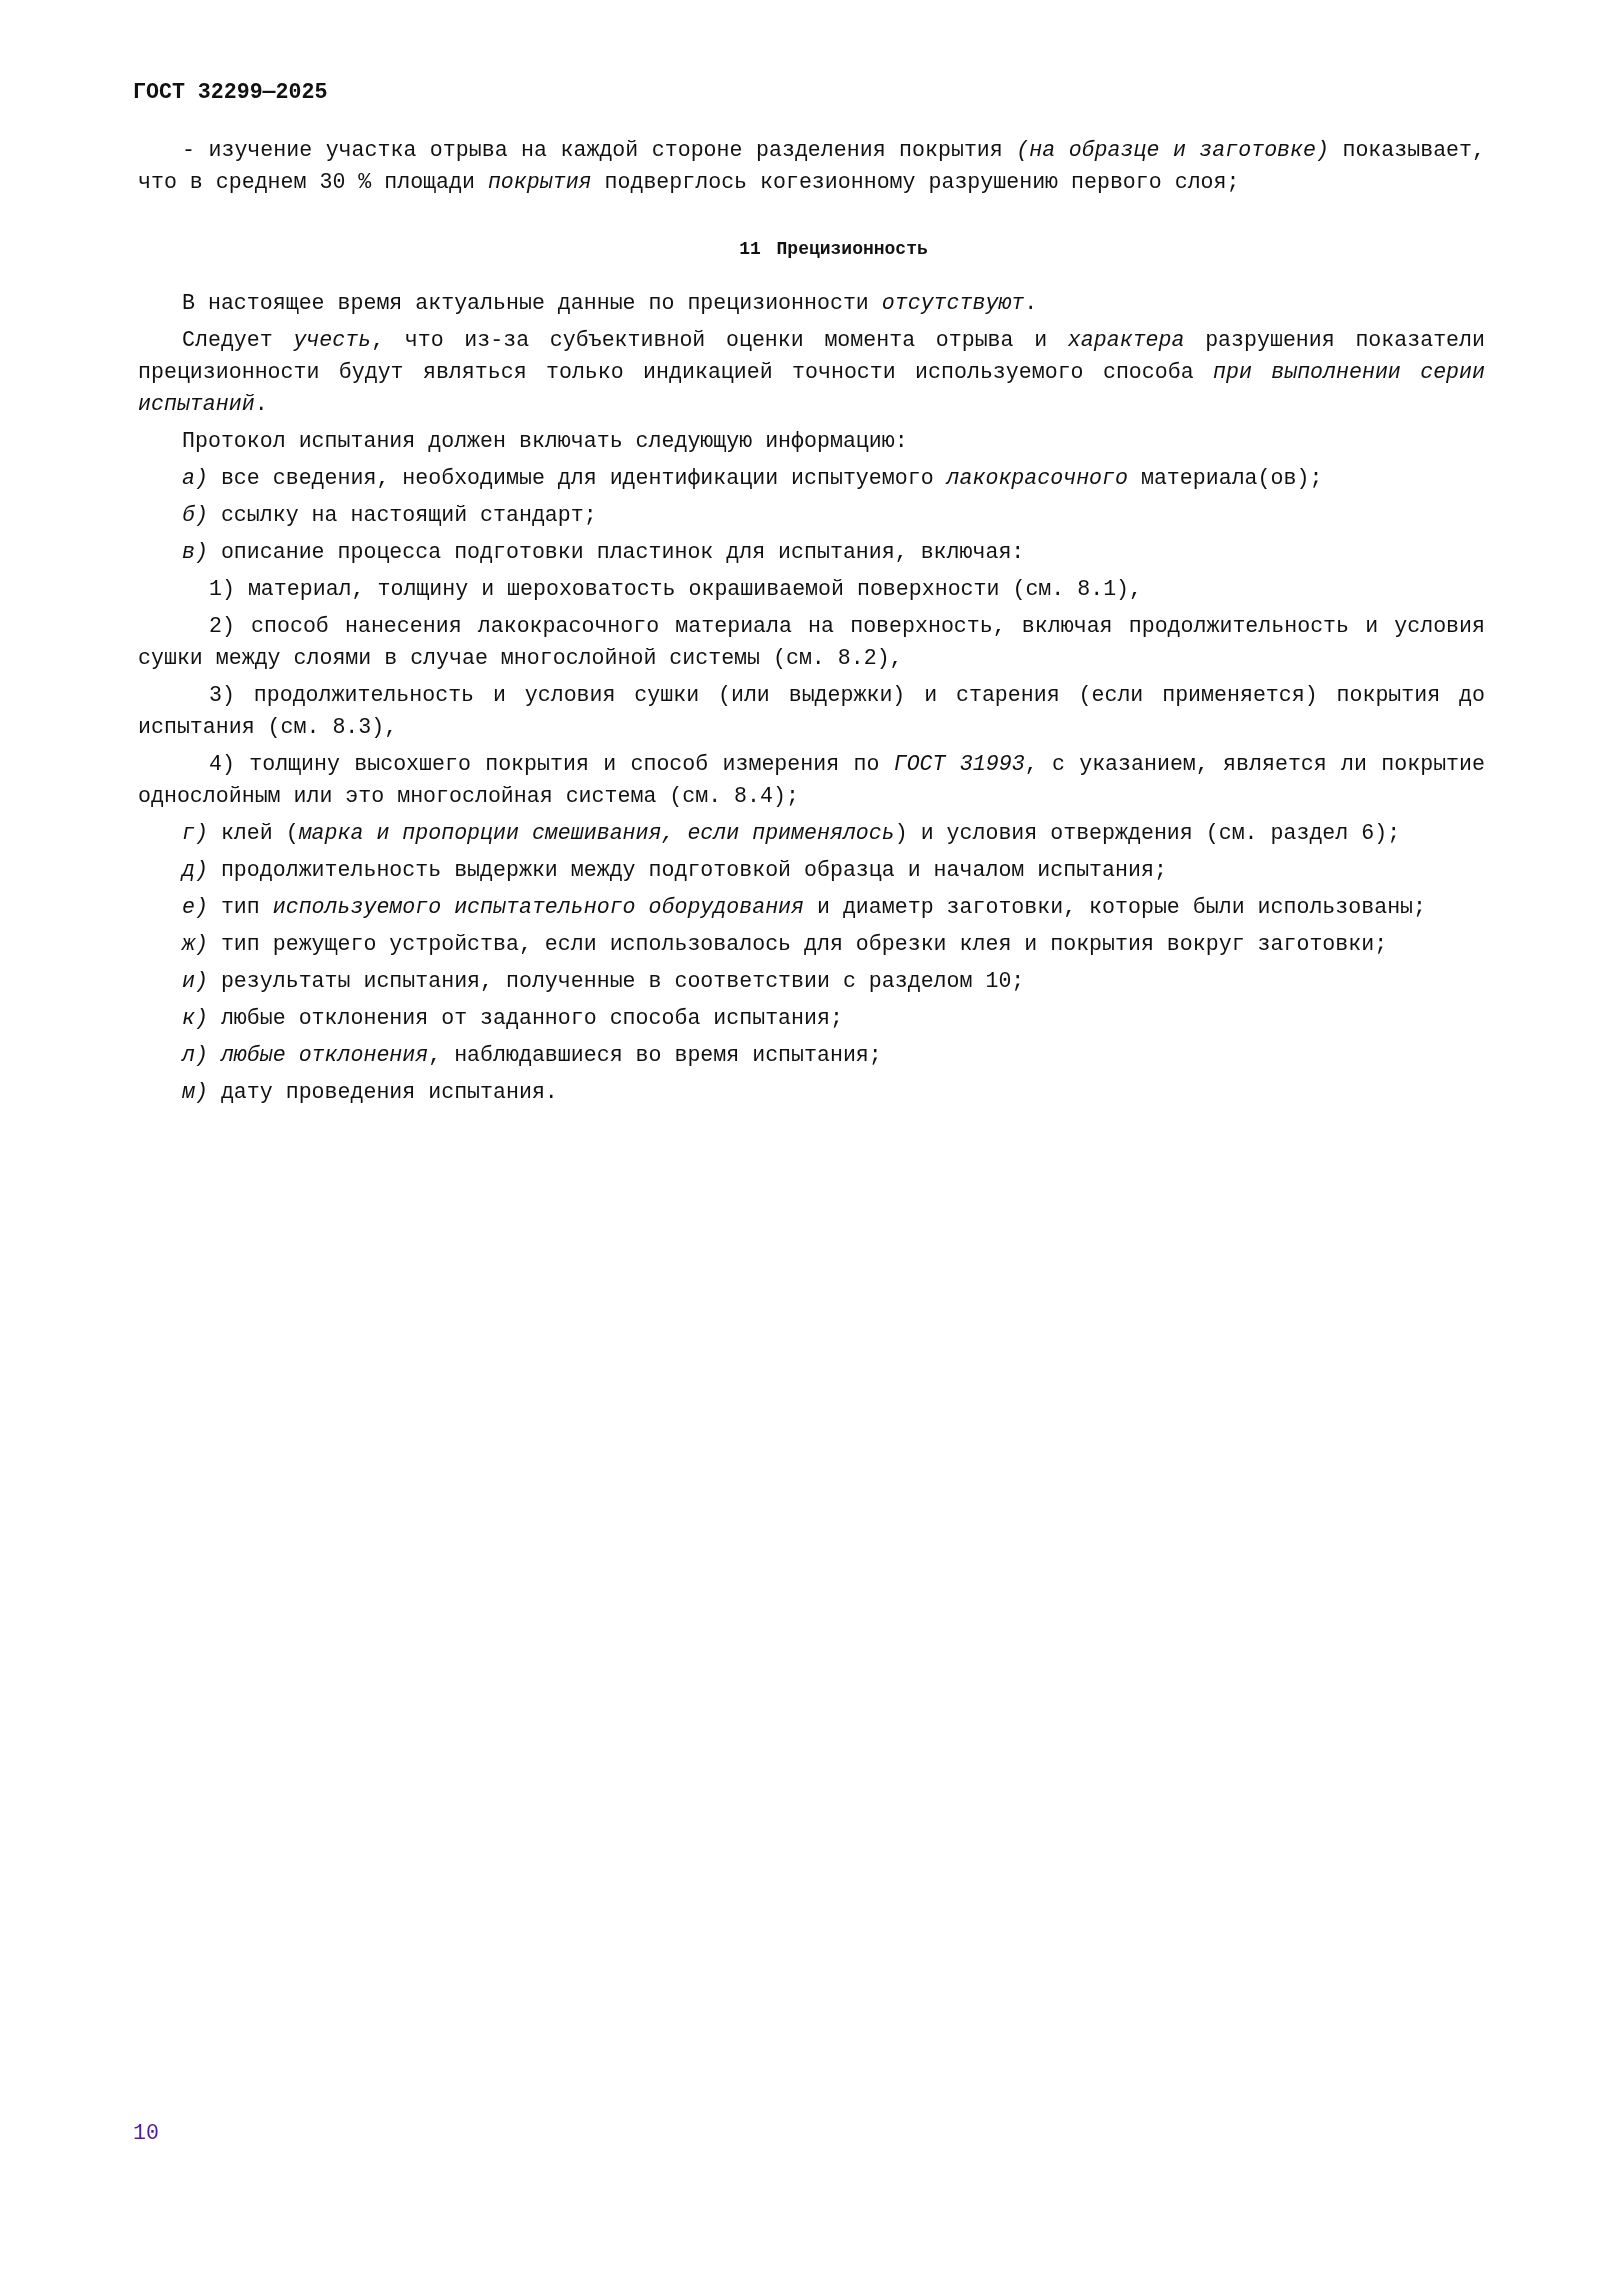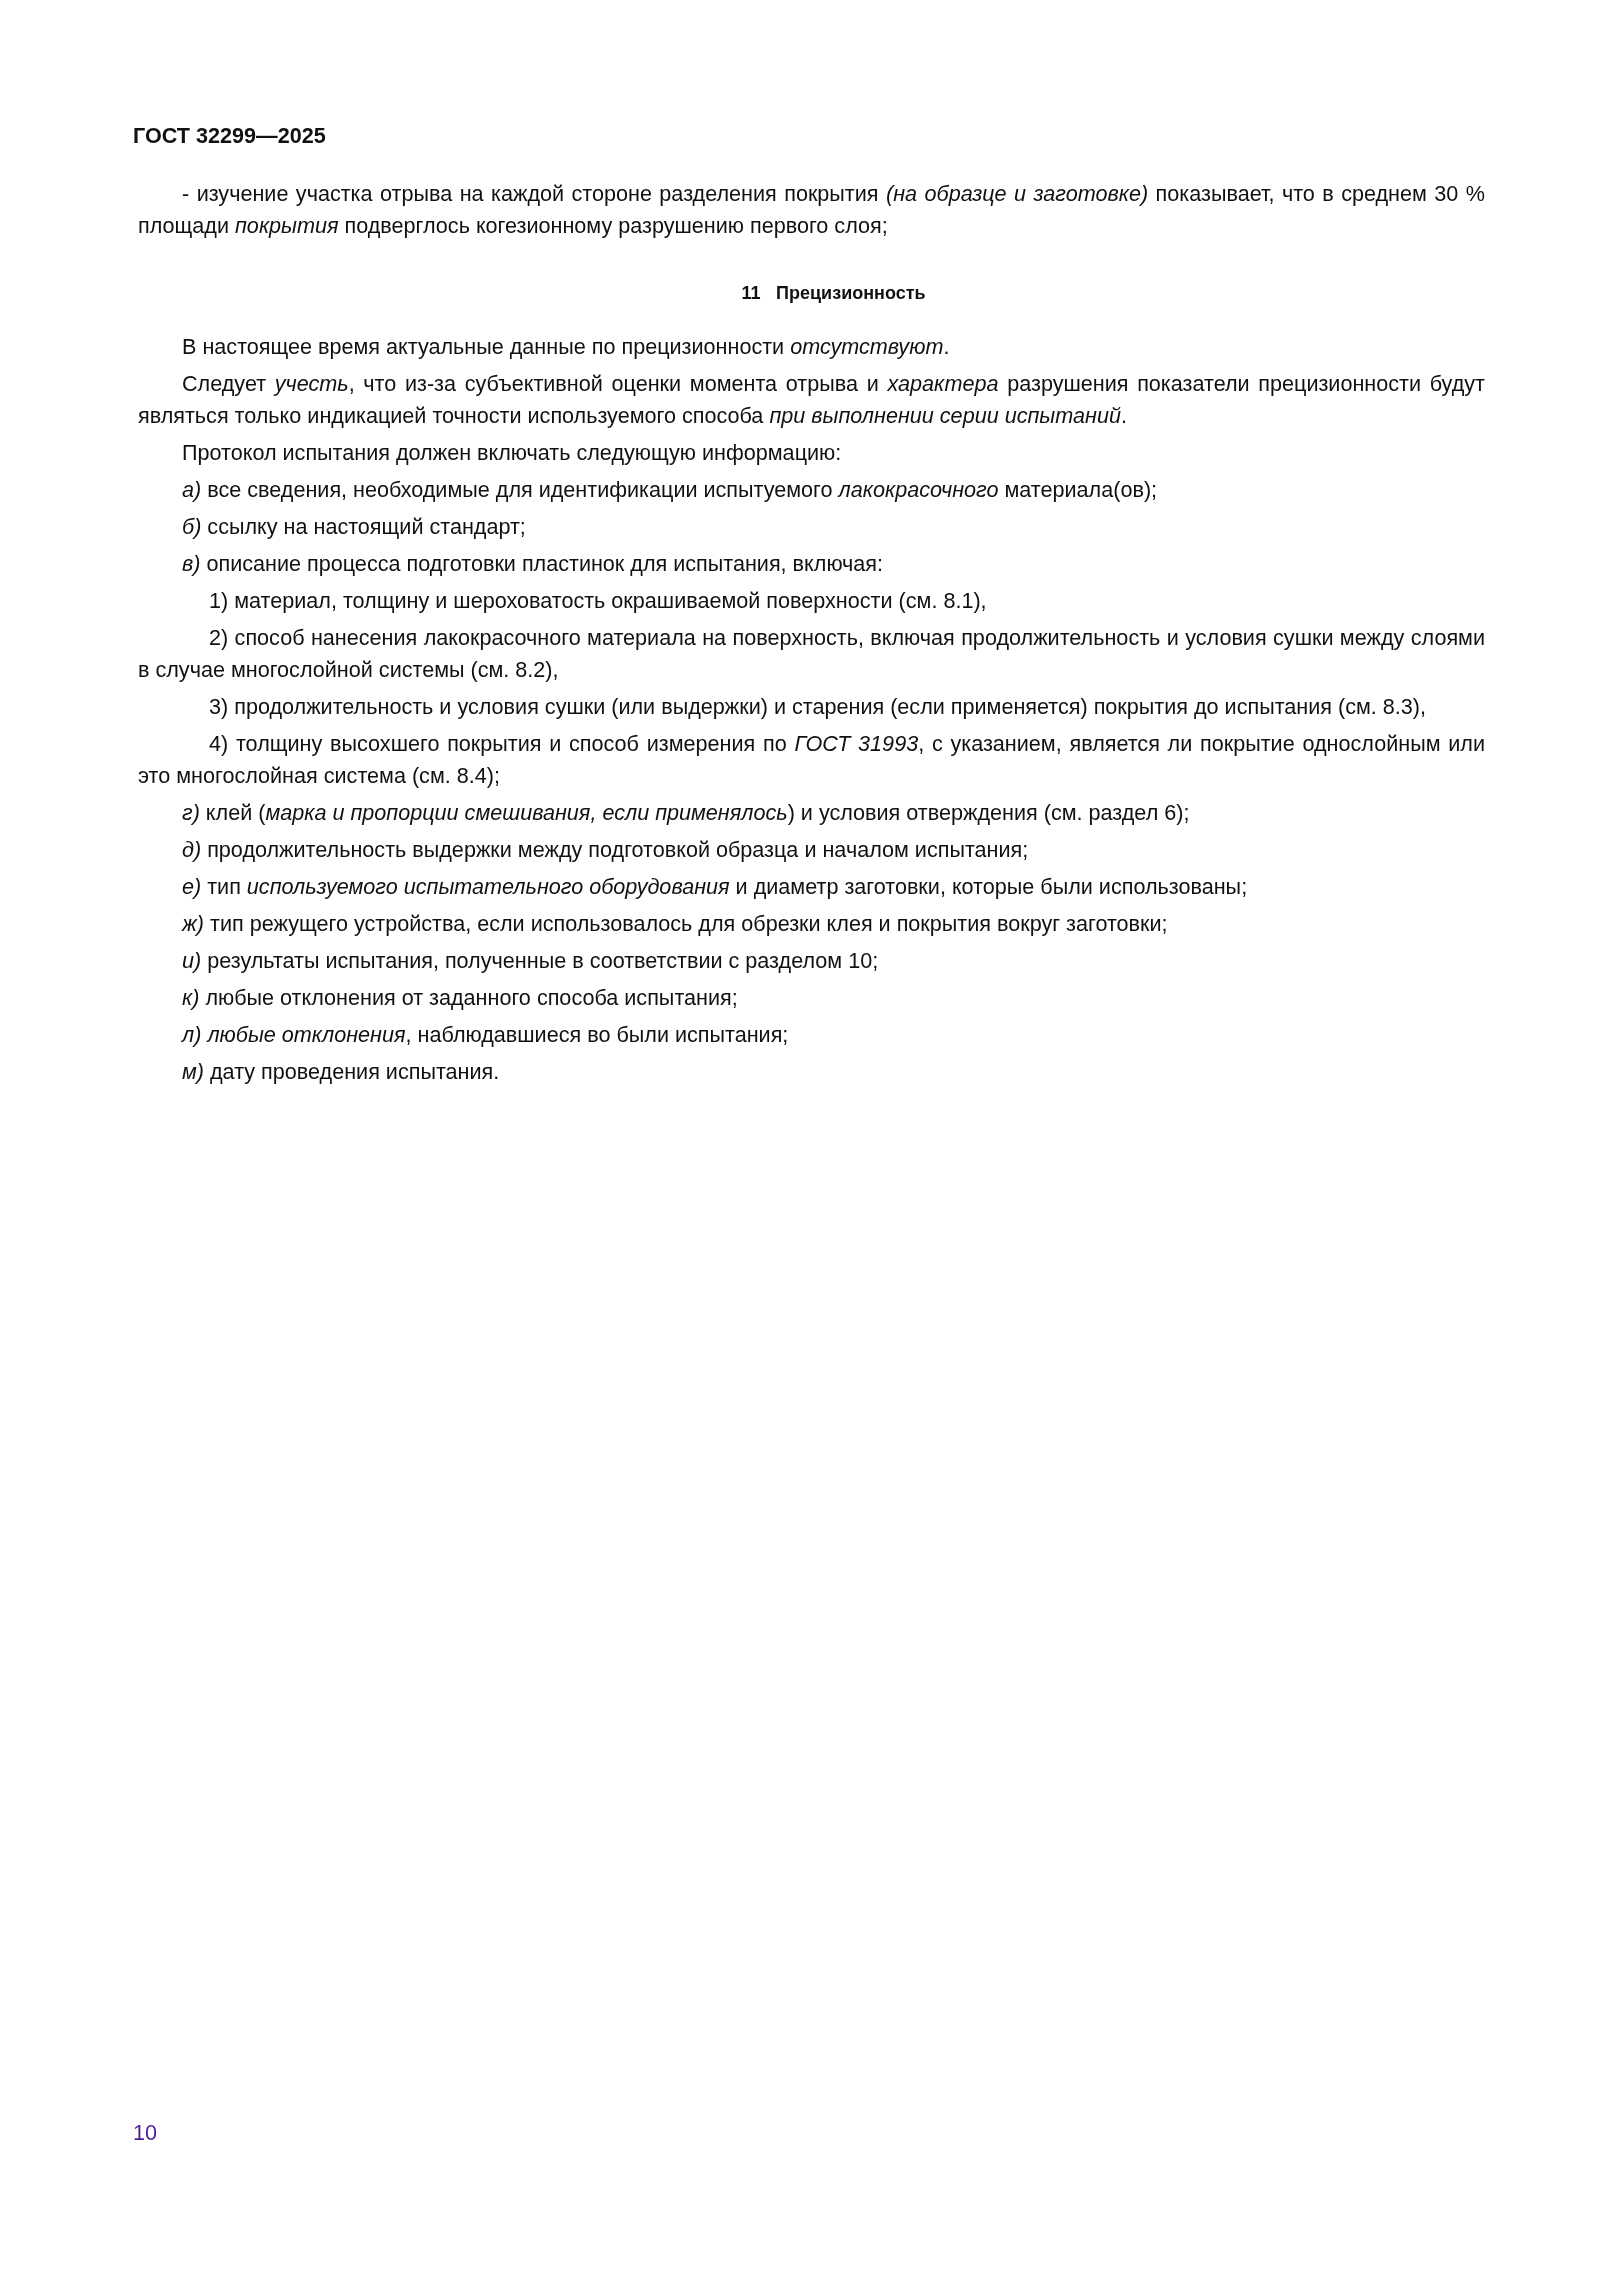--- a/index.html
+++ b/index.html
@@ -6,22 +6,22 @@
     margin: 0;
     padding: 0;
     background: #ffffff;
   }
   .page {
     position: relative;
     width: 1621px;
     height: 2293px;
     background: #ffffff;
     box-sizing: border-box;
-    padding: 120px 131px 0 133px;
-    font-family: Liberation Sans, sans-serif;
+    padding: 76px 131px 0 133px;
+    font-family: Liberation Mono, monospace;
     font-size: 21.6px;
     line-height: 32px;
     color: #111111;
     overflow: hidden;
   }
   .doc-header {
     font-weight: 700;
     font-size: 21.6px;
     margin: 0 0 25.5px 0;
   }
@@ -70,19 +70,19 @@
       <div class="block para indent2"><span>1) материал, толщину и шероховатость окрашиваемой поверхности (см. 8.1),</span></div>
       <div class="block para indent2"><span>2) способ нанесения лакокрасочного материала на поверхность, включая продолжительность и условия сушки между слоями в случае многослойной системы (см. 8.2),</span></div>
       <div class="block para indent2"><span>3) продолжительность и условия сушки (или выдержки) и старения (если применяется) покрытия до испытания (см. 8.3),</span></div>
       <div class="block para indent2"><span>4) толщину высохшего покрытия и способ измерения по </span><span class="it">ГОСТ 31993</span><span>, с указанием, является ли покрытие однослойным или это многослойная система (см. 8.4);</span></div>
       <div class="block para indent1"><span class="it">г)</span><span> клей (</span><span class="it">марка и пропорции смешивания, если применялось</span><span>) и условия отверждения (см. раздел 6);</span></div>
       <div class="block para indent1"><span class="it">д)</span><span> продолжительность выдержки между подготовкой образца и началом испытания;</span></div>
       <div class="block para indent1"><span class="it">е)</span><span> тип </span><span class="it">используемого испытательного оборудования</span><span> и диаметр заготовки, которые были использованы;</span></div>
       <div class="block para indent1"><span class="it">ж)</span><span> тип режущего устройства, если использовалось для обрезки клея и покрытия вокруг заготовки;</span></div>
       <div class="block para indent1"><span class="it">и)</span><span> результаты испытания, полученные в соответствии с разделом 10;</span></div>
       <div class="block para indent1"><span class="it">к)</span><span> любые отклонения от заданного способа испытания;</span></div>
-      <div class="block para indent1"><span class="it">л)</span><span> </span><span class="it">любые отклонения</span><span>, наблюдавшиеся во были испытания;</span></div>
+      <div class="block para indent1"><span class="it">л)</span><span> </span><span class="it">любые отклонения</span><span>, наблюдавшиеся во время испытания;</span></div>
       <div class="block para indent1"><span class="it">м)</span><span> дату проведения испытания.</span></div>
     </main>
 
   <div class="page-number">10</div>
 </div>
 
 
 </body></html>

